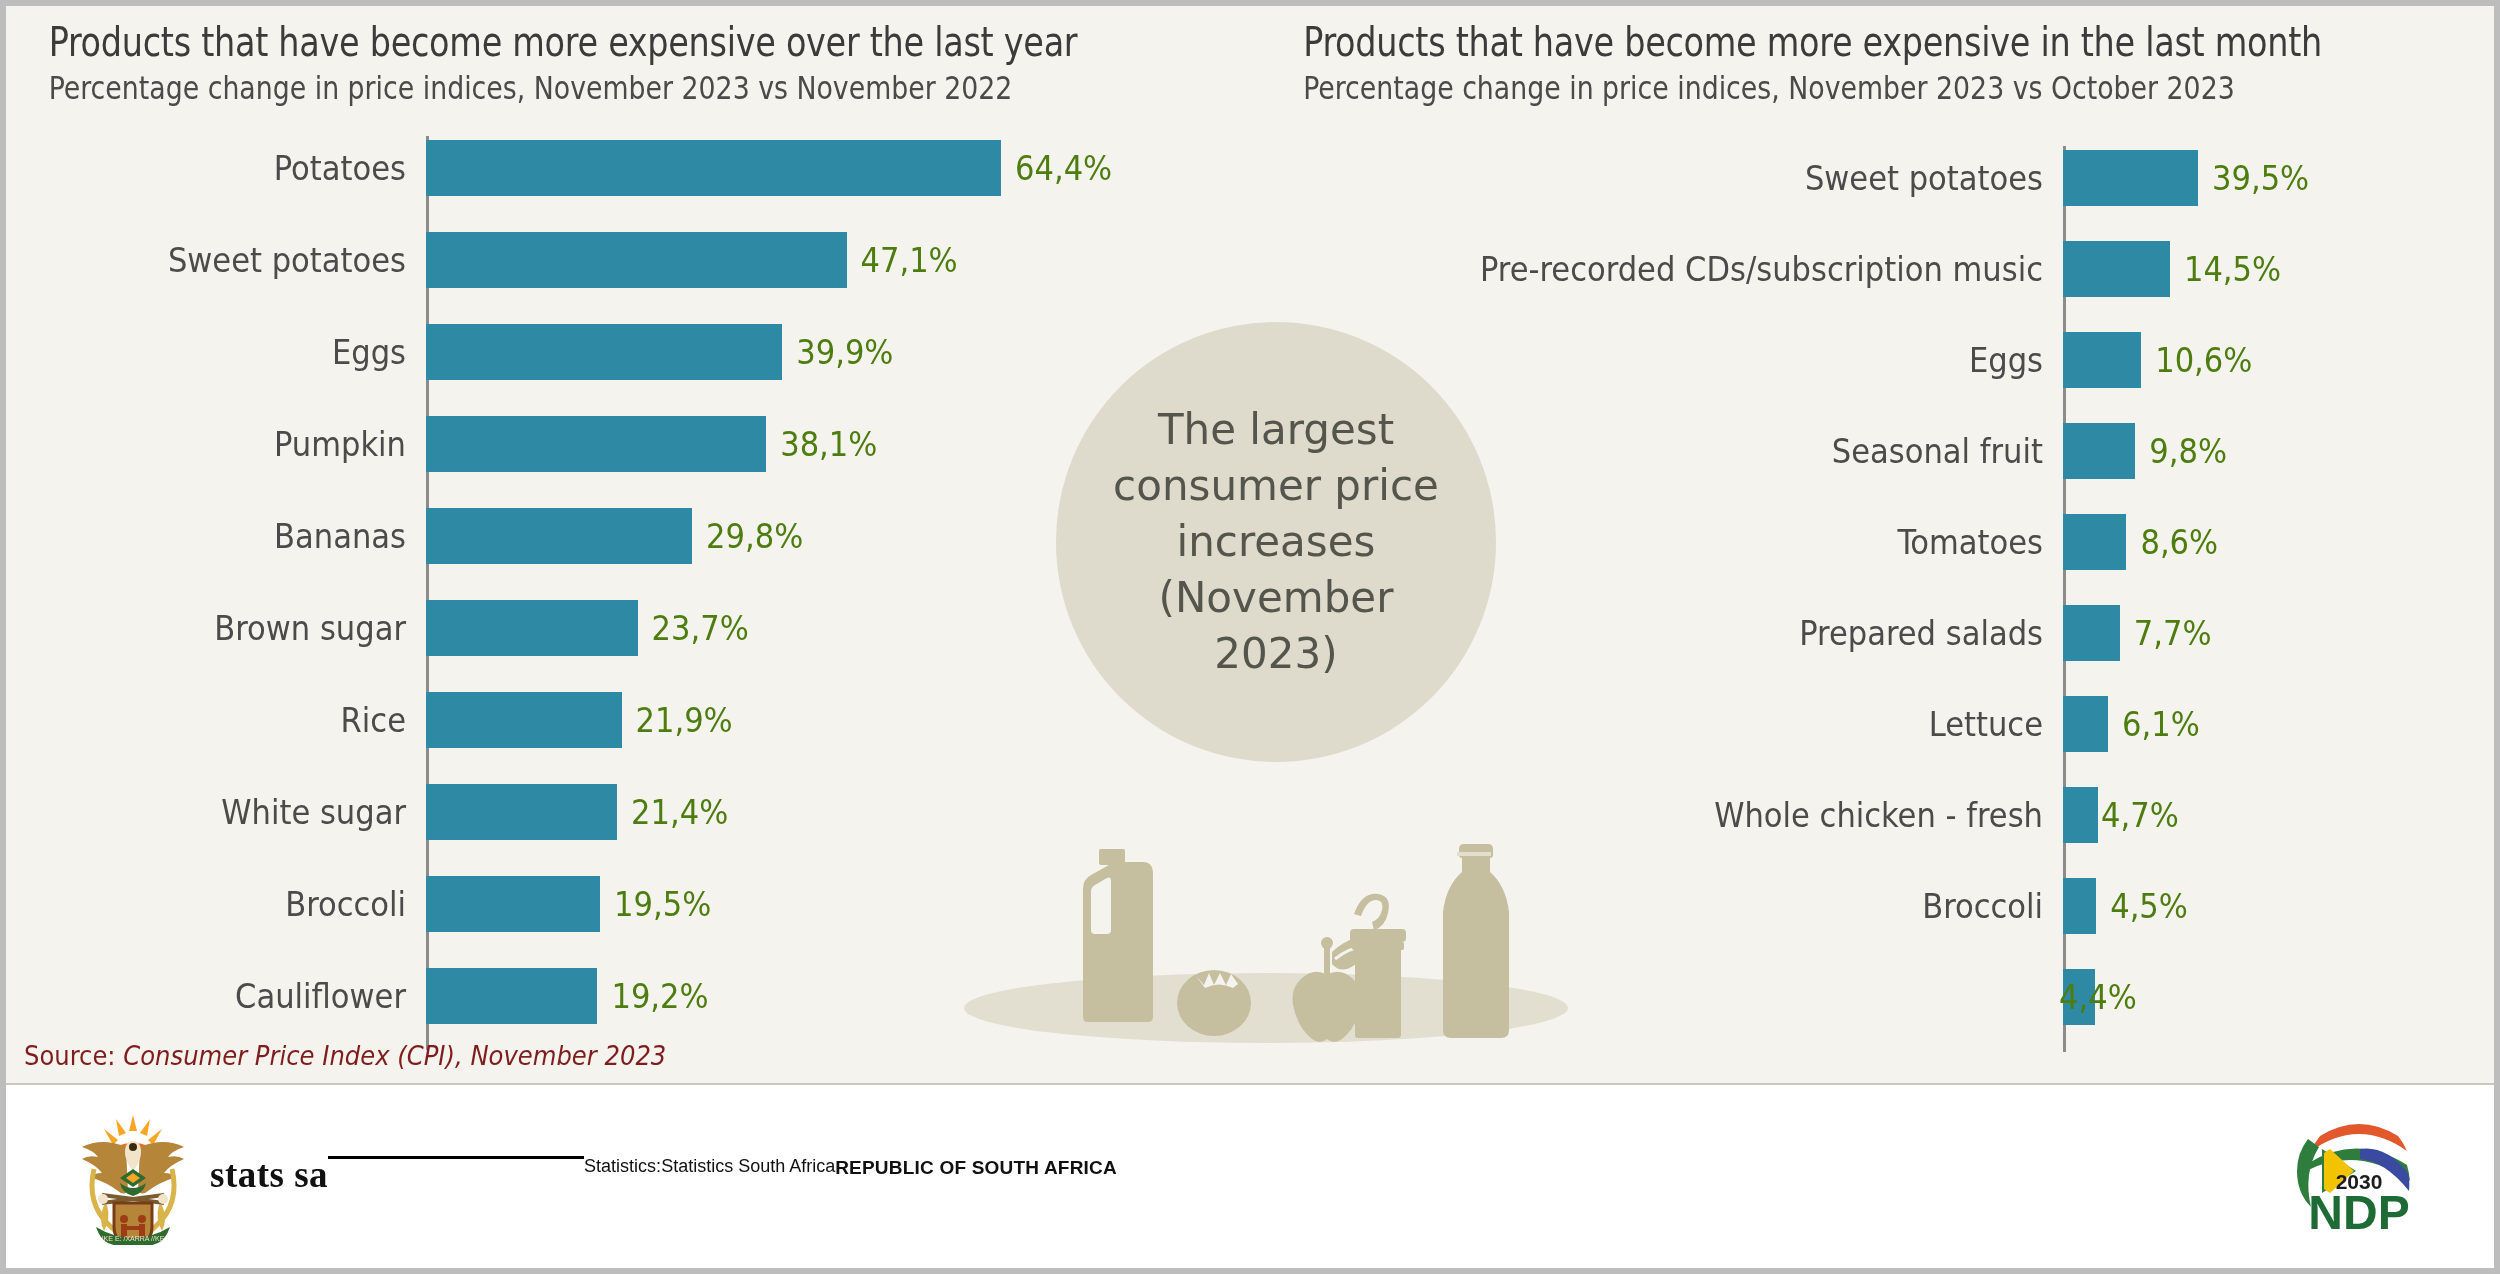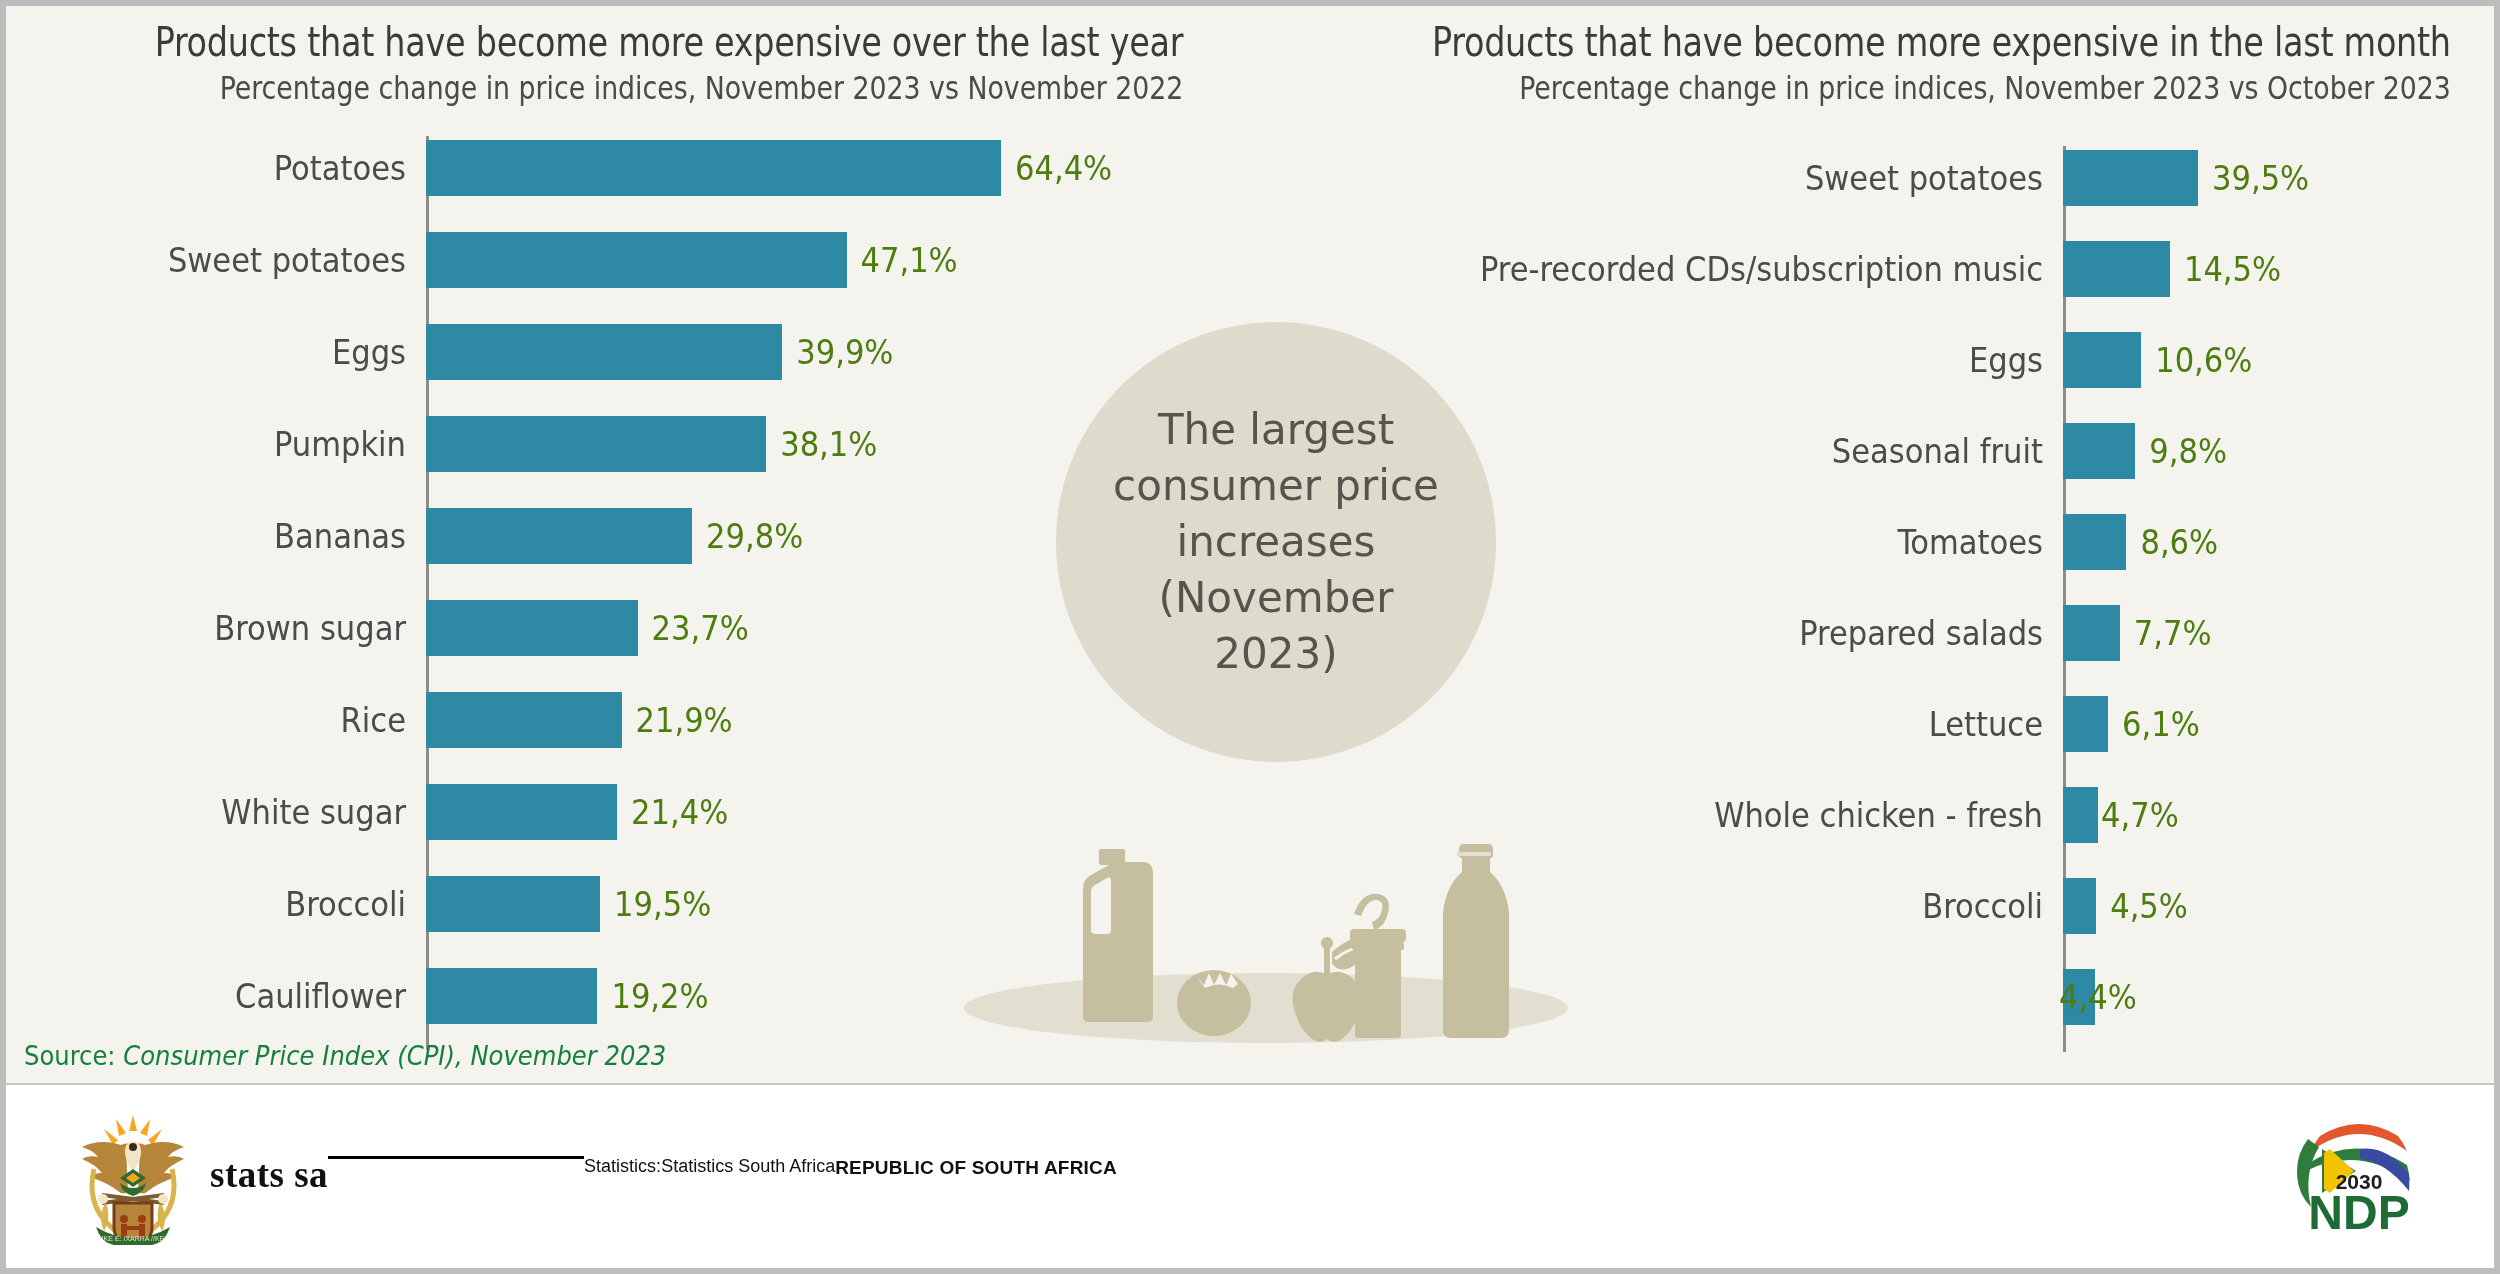--- a/index.html
+++ b/index.html
@@ -25,21 +25,21 @@
     width:2488px; height:1079px;
     background:#f4f3ee;
     border-bottom:2px solid #c9c7c0;
   }
 
   
   .panel { position:absolute; top:0; height:1079px; }
   .panel-left  { left:0px;    width:1244px; }
   .panel-right { left:1244px; width:1244px; }
 
-  .panel-head { position:absolute; left:0; right:0; top:14px; text-align:right; }
+  .panel-head { position:absolute; left:0; right:0; top:14px; text-align:left; }
   .panel-left  .panel-head { padding-right:24px; }
   .panel-right .panel-head { padding-left:10px; }
 
   .panel-title {
     font-family:"Liberation Sans Narrow","DejaVu Sans Condensed","Liberation Sans", sans-serif;
     font-size:40px;
     font-weight:400;
     color:#3b3b3b;
     letter-spacing:-0.3px;
     line-height:1.12;
@@ -97,21 +97,21 @@
     color:#4d7c0f;
     white-space:nowrap;
   }
 
   
   .source {
     position:absolute;
     left:18px; bottom:14px;
     font-family:"Liberation Sans Narrow","DejaVu Sans Condensed","Liberation Sans", sans-serif;
     font-size:27px;
-    color:#15803d;
+    color:#7f1d1d;
     white-space:nowrap;
   }
   .source .src-ital { font-style:italic; }
 
   
   .centre-circle {
     position:absolute;
     left:1050px; top:316px;
     width:440px; height:440px;
     border-radius:50%;

